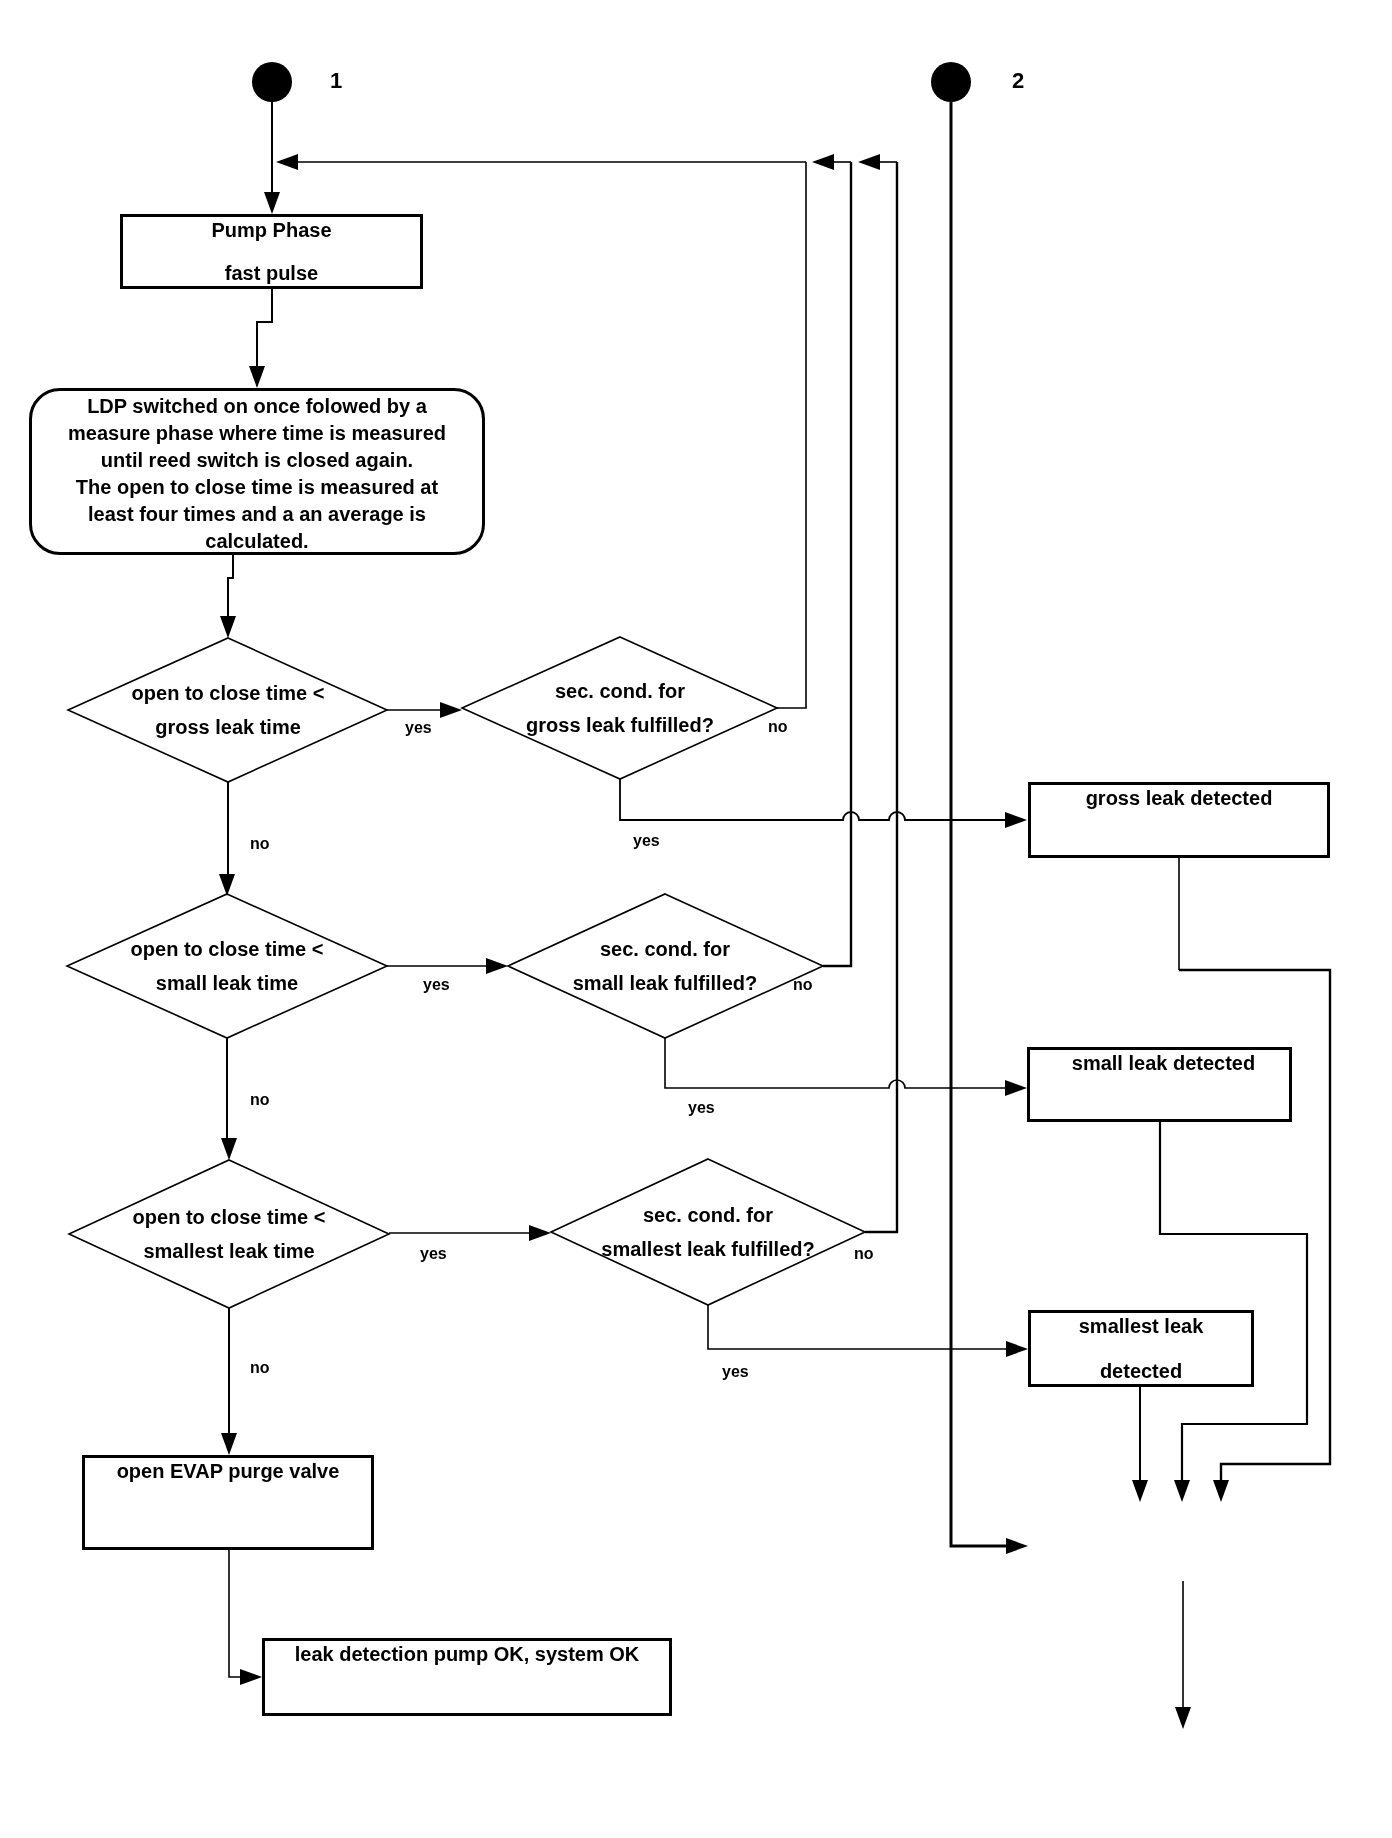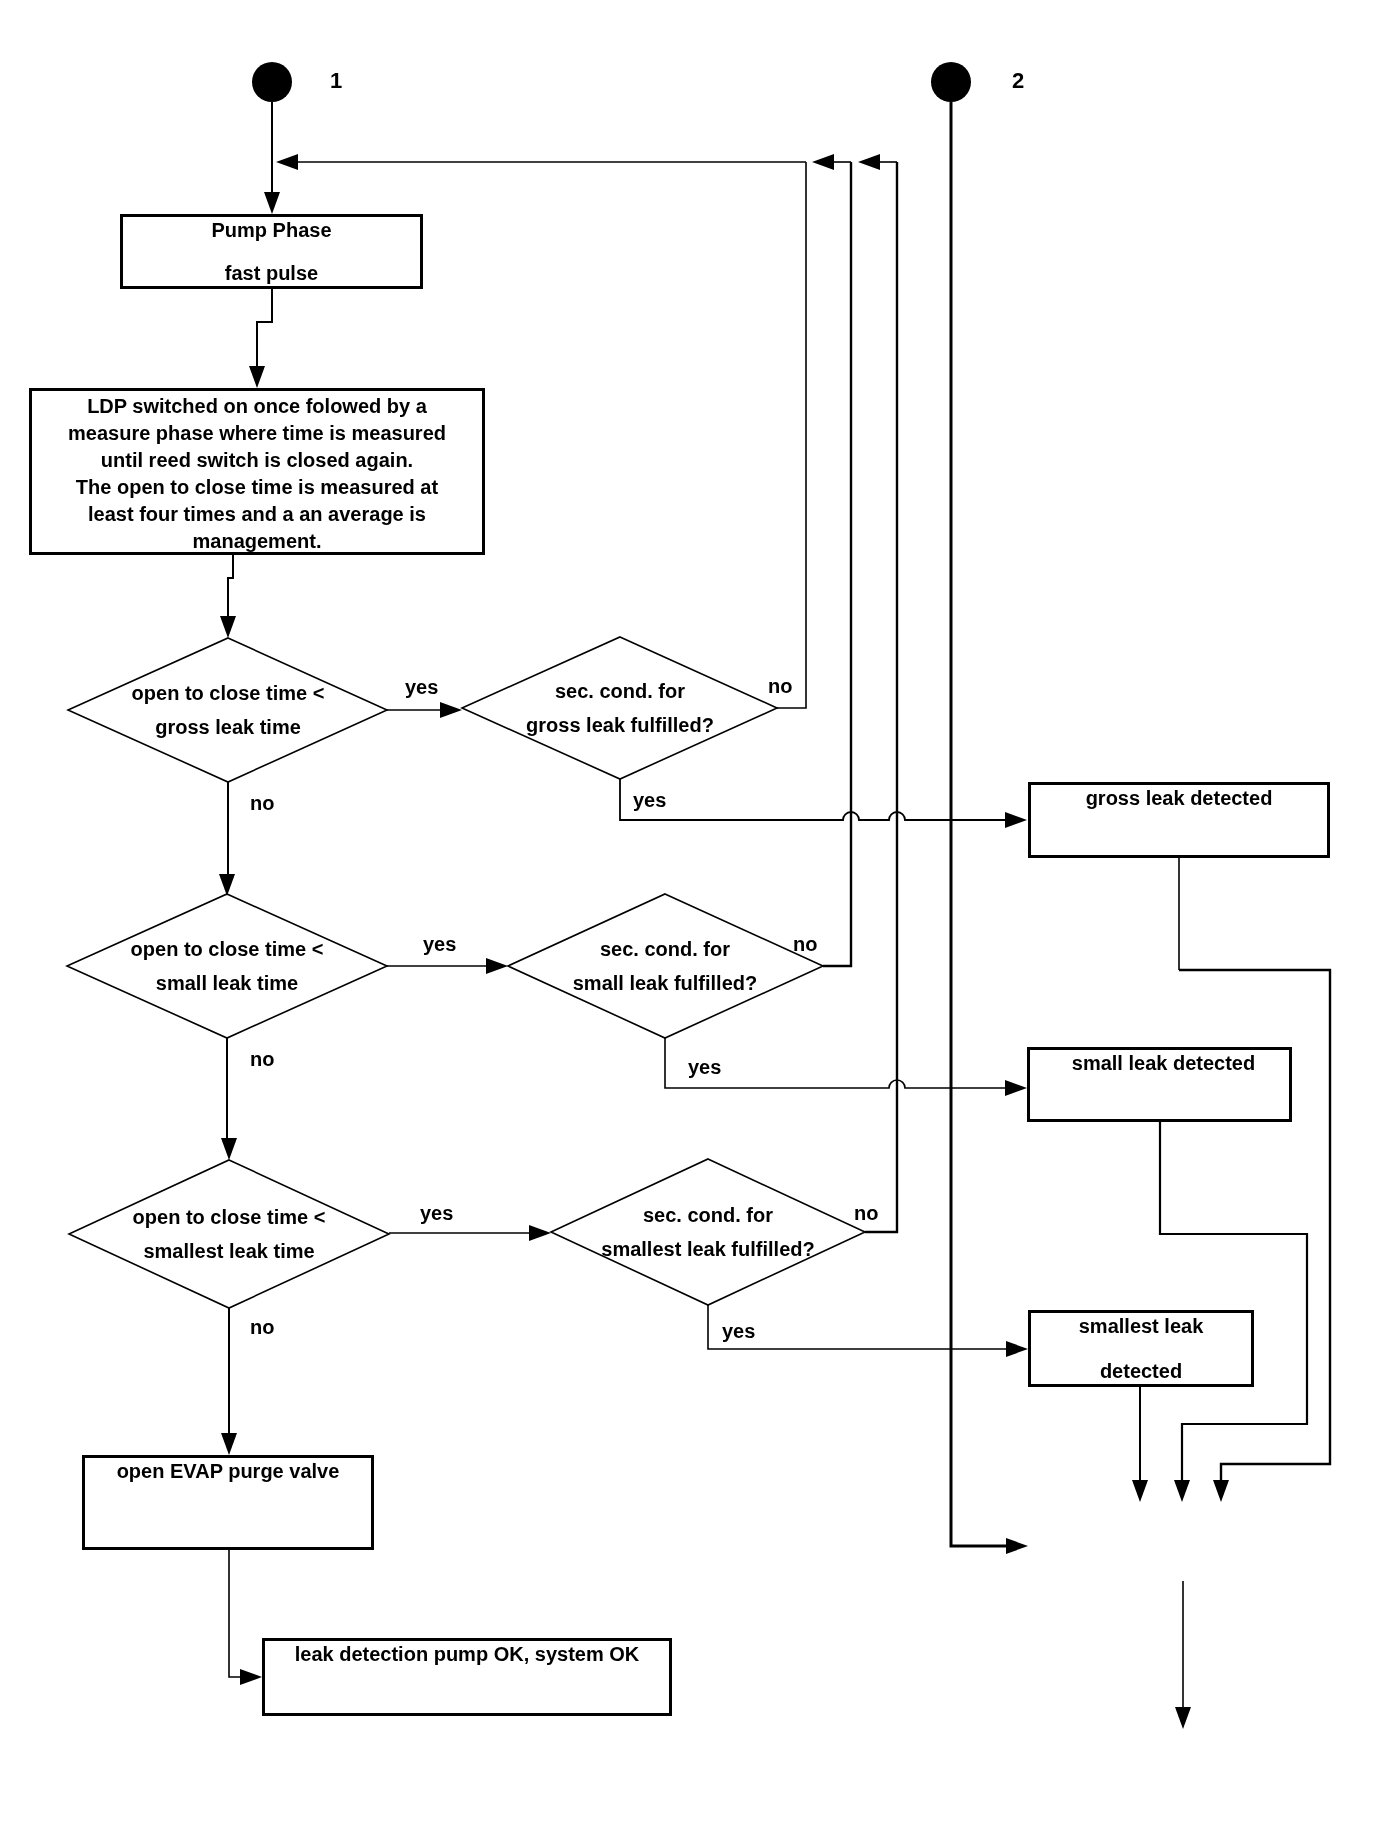--- a/index.html
+++ b/index.html
@@ -12,24 +12,24 @@
   .node{
     position:absolute;box-sizing:border-box;border:3px solid #000;background:#fff;
     display:flex;flex-direction:column;align-items:center;justify-content:space-between;
     text-align:center;font-weight:bold;font-size:20px;line-height:26px;
   }
   .dtext{
     position:absolute;display:flex;flex-direction:column;align-items:center;justify-content:center;
     text-align:center;font-weight:bold;font-size:20px;line-height:26px;gap:8px;
   }
   .elabel{
-    position:absolute;font-weight:bold;font-size:20px;line-height:22px;white-space:nowrap;
+    position:absolute;font-weight:bold;font-size:16px;line-height:22px;white-space:nowrap;margin-top:41px;
   }
   .startlabel{position:absolute;font-weight:bold;font-size:22px;}
-  #ldp-box{font-size:20px;line-height:27px;padding:2px 6px;}
+  #ldp-box{font-size:20px;line-height:27px;padding:2px 6px;border-radius:31px;}
   #mil-box{font-size:30px;line-height:32px;letter-spacing:1px;}
 </style>
 </head>
 <body>
 
 <div id="canvas">
 
   <svg class="wires" width="1392" height="1838" viewBox="0 0 1392 1838" fill="none" stroke="#000" stroke-width="1.6">
 
     <g>
@@ -186,21 +186,21 @@
     <div>Pump Phase</div>
     <div>fast pulse</div>
   </div>
 
   <div class="node" id="ldp-box" style="left:29px;top:388px;width:456px;height:167px;">
     <div>LDP switched on once folowed by a</div>
     <div>measure phase where time is measured</div>
     <div>until reed switch is closed again.</div>
     <div>The open to close time is measured at</div>
     <div>least four times and a an average is</div>
-    <div>management.</div>
+    <div>calculated.</div>
   </div>
 
   <div class="dtext" style="left:88px;top:682px;width:280px;height:56px;">
     <div>open to close time &lt;</div>
     <div>gross leak time</div>
   </div>
   <div class="dtext" style="left:480px;top:680px;width:280px;height:56px;">
     <div>sec. cond. for</div>
     <div>gross leak fulfilled?</div>
   </div>

